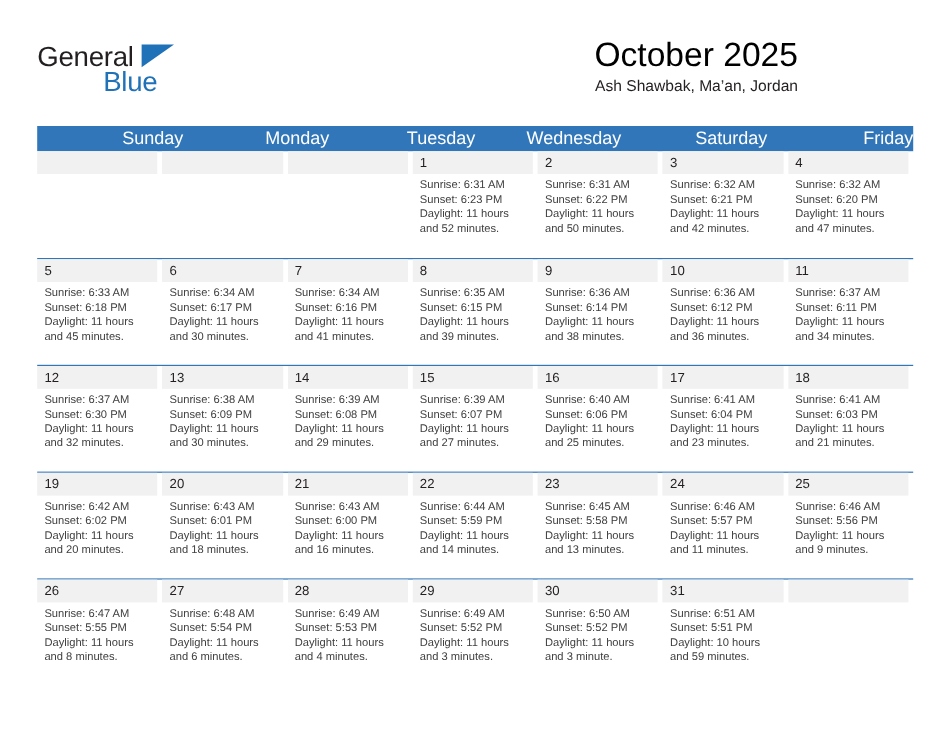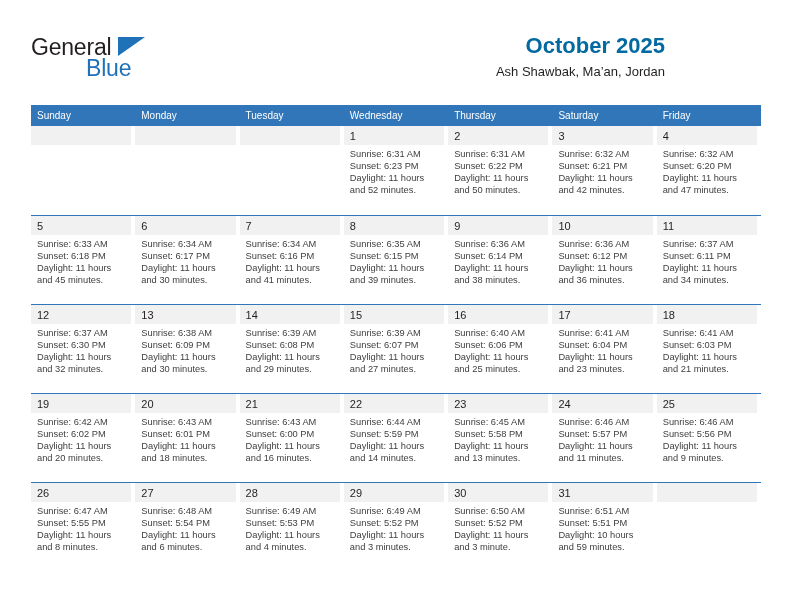--- a/index.html
+++ b/index.html
@@ -65,24 +65,24 @@
     letter-spacing: -0.2px;
   }
 
   .title-block {
     position: absolute;
     right: 0;
     top: 0;
     text-align: right;
   }
   .cal-title {
-    font-size: 22px;
+    font-size: 28px;
     line-height: 32px;
-    color: #0369a1;
-    font-weight: 700;
+    color: #000000;
+    font-weight: 400;
     white-space: nowrap;
   }
   .cal-subtitle {
     font-size: 13px;
     line-height: 20px;
     margin-top: 0;
     color: #231f20;
     white-space: nowrap;
   }
 
@@ -94,25 +94,26 @@
     width: 730px;
   }
   .dow-row {
     display: flex;
     background: #3176b8;
     height: 21px;
   }
   .dow {
     flex: 1 1 0;
     color: #ffffff;
-    font-size: 10px;
+    font-size: 15px;
     line-height: 21px;
     padding-left: 6px;
     box-sizing: border-box;
     white-space: nowrap;
+    text-align: right;
   }
 
   .week {
     display: flex;
     border-top: 1.3px solid #3176b8;
     height: 89px;
     box-sizing: border-box;
   }
   .week.first {
     border-top: none;
@@ -167,21 +168,20 @@
 
   </div>
 
   <div class="calendar">
 
     <div class="dow-row">
       <div class="dow">Sunday</div>
       <div class="dow">Monday</div>
       <div class="dow">Tuesday</div>
       <div class="dow">Wednesday</div>
-      <div class="dow">Thursday</div>
       <div class="dow">Saturday</div>
       <div class="dow">Friday</div>
     </div>
 
     <div id="weeks-container">
         <div class="week first">
           <div class="cell empty">
             <div class="daynum-band"><span class="daynum"></span></div>
           </div>
           <div class="cell empty">

